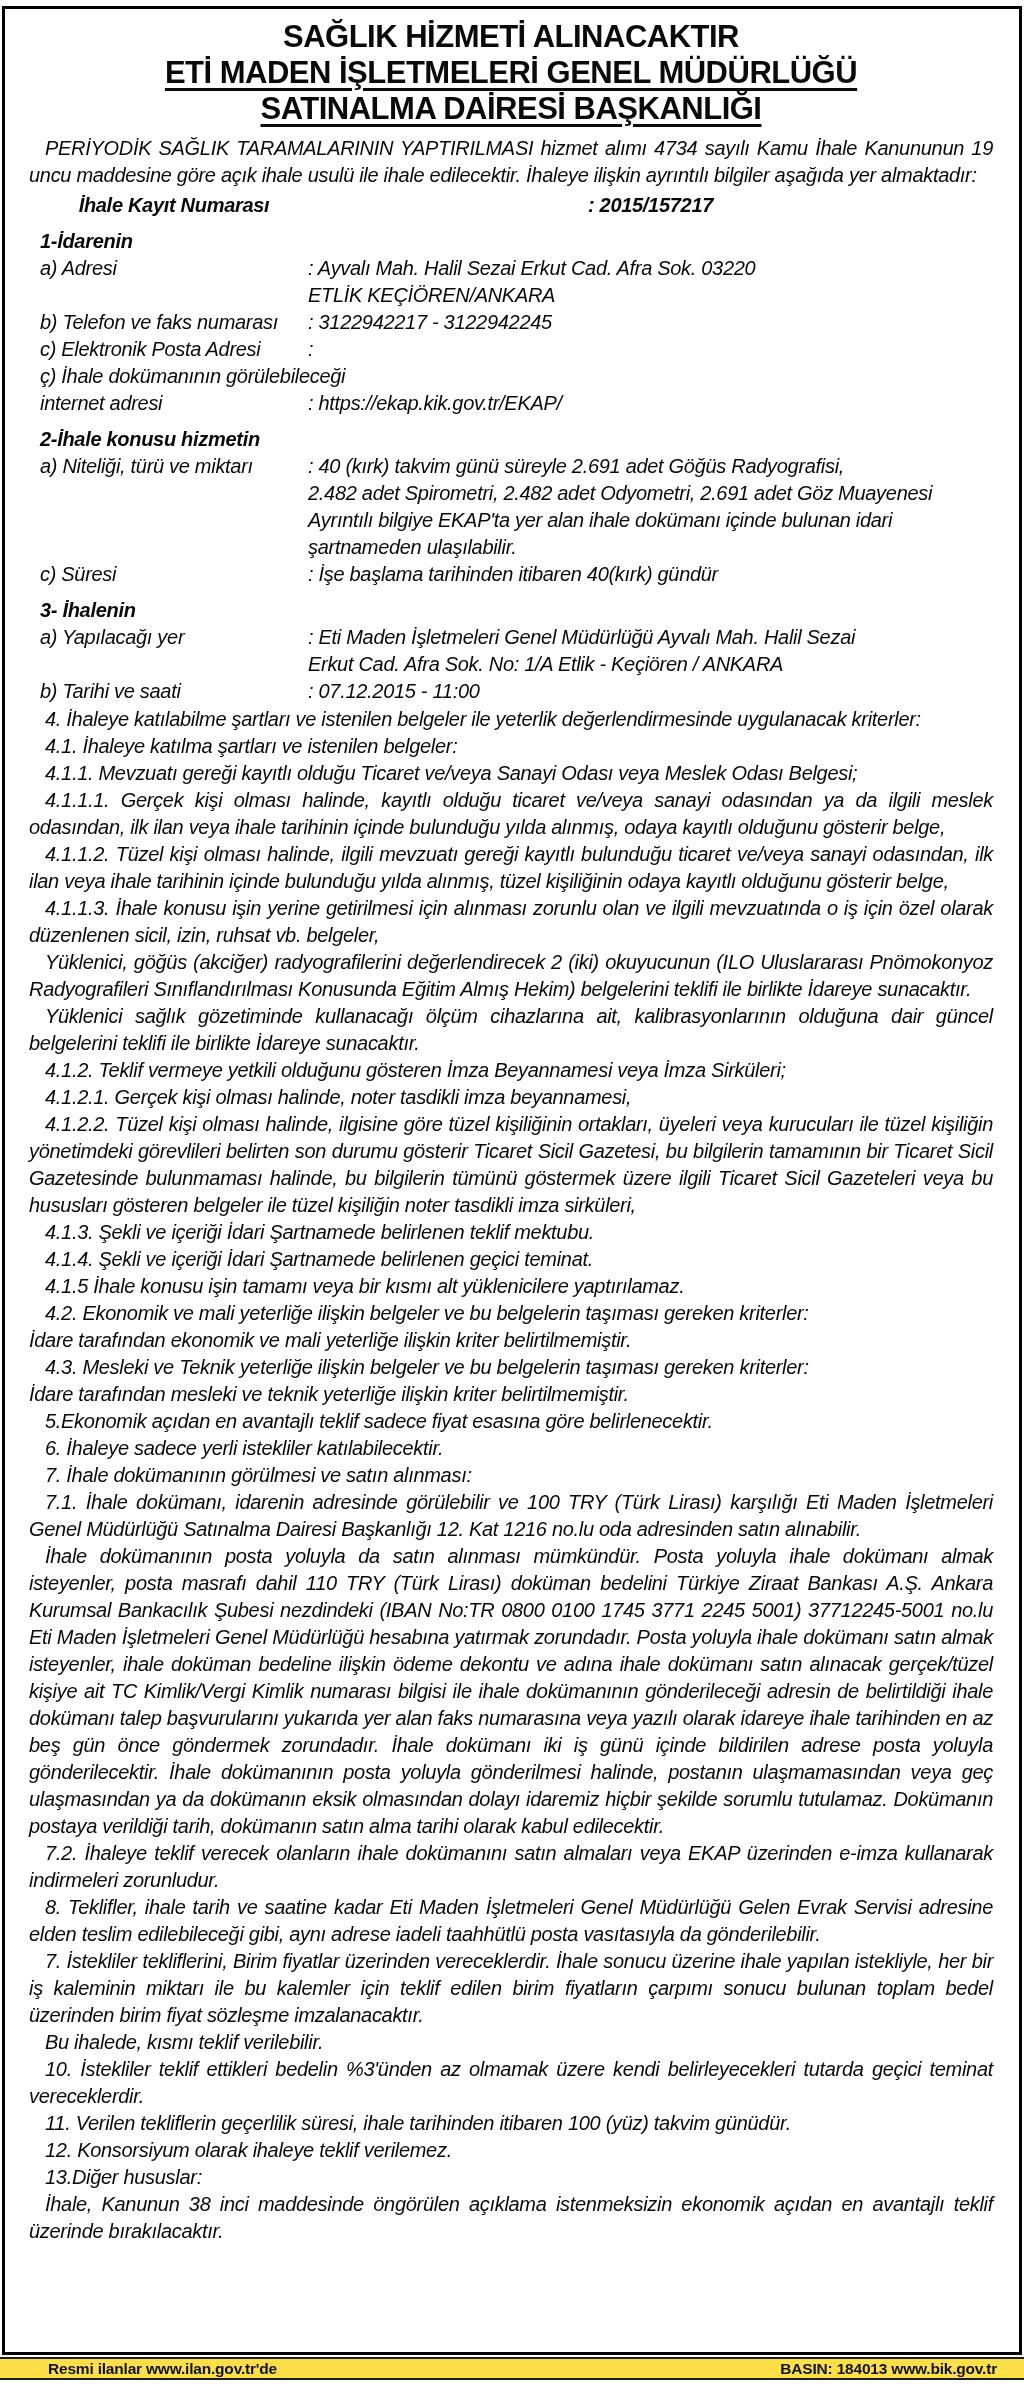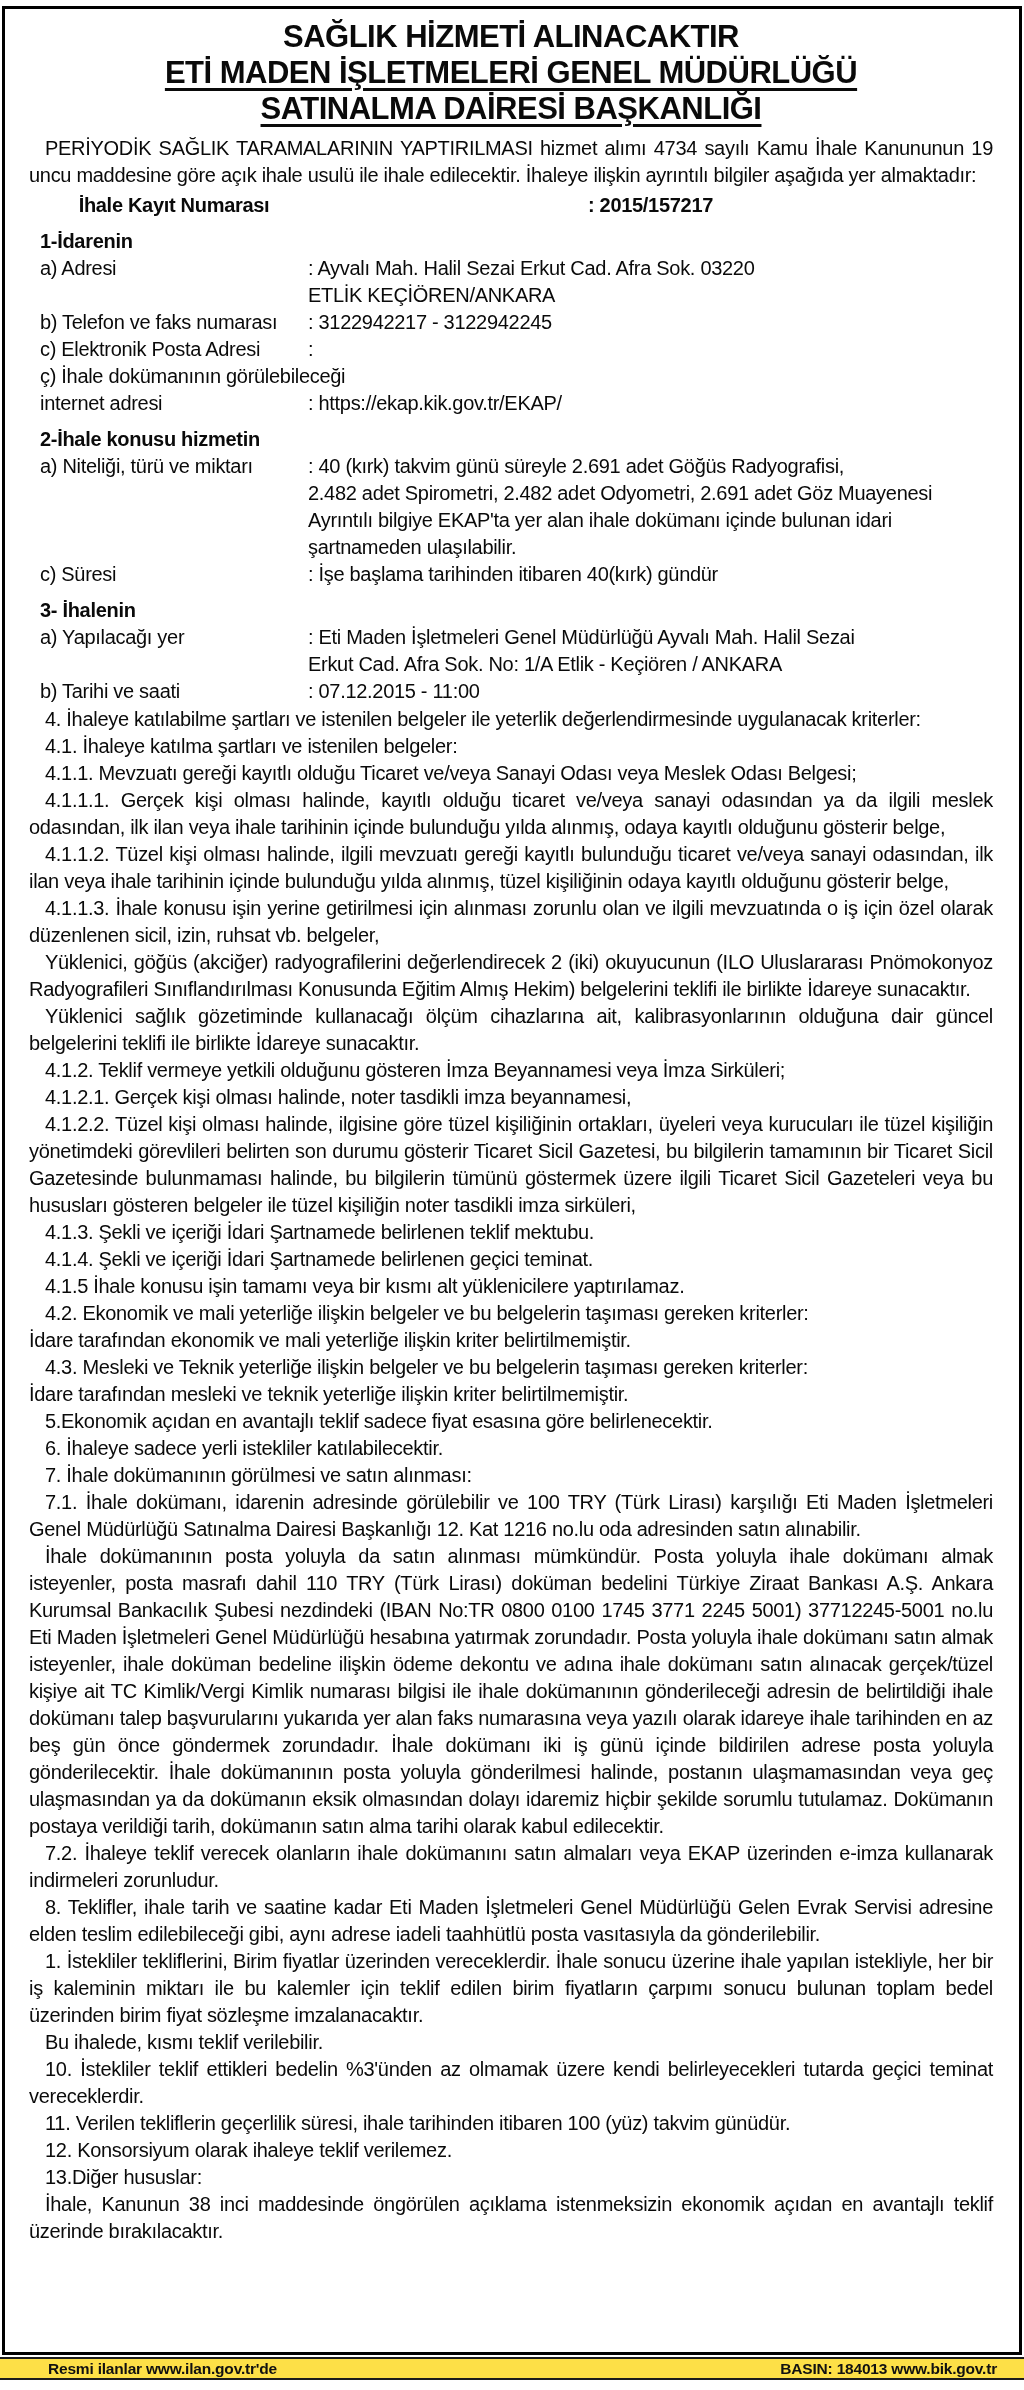--- a/index.html
+++ b/index.html
@@ -33,20 +33,21 @@
   .title-line[data-underline="true"] {
     text-decoration: underline;
     text-decoration-thickness: 2.5px;
     text-underline-offset: 5px;
   }
   
   .intro, .info, .paras {
     font-size: 20px;
     line-height: 27px;
     letter-spacing: -0.3px;
+    font-style: italic;
   }
   .intro {
     margin: 8px 0 2px 0;
     text-align: justify;
     text-indent: 16px;
   }
   
   .info { margin-left: 11px; }
   .row { display: flex; }
   .row-label { flex: 0 0 268px; white-space: nowrap; }
@@ -178,21 +179,21 @@
         <p class="para" data-flush="true">İdare tarafından ekonomik ve mali yeterliğe ilişkin kriter belirtilmemiştir.</p>
         <p class="para">4.3. Mesleki ve Teknik yeterliğe ilişkin belgeler ve bu belgelerin taşıması gereken kriterler:</p>
         <p class="para" data-flush="true">İdare tarafından mesleki ve teknik yeterliğe ilişkin kriter belirtilmemiştir.</p>
         <p class="para">5.Ekonomik açıdan en avantajlı teklif sadece fiyat esasına göre belirlenecektir.</p>
         <p class="para">6. İhaleye sadece yerli istekliler katılabilecektir.</p>
         <p class="para">7. İhale dokümanının görülmesi ve satın alınması:</p>
         <p class="para">7.1. İhale dokümanı, idarenin adresinde görülebilir ve 100 TRY (Türk Lirası) karşılığı Eti Maden İşletmeleri Genel Müdürlüğü Satınalma Dairesi Başkanlığı 12. Kat 1216 no.lu oda adresinden satın alınabilir.</p>
         <p class="para">İhale dokümanının posta yoluyla da satın alınması mümkündür. Posta yoluyla ihale dokümanı almak isteyenler, posta masrafı dahil 110 TRY (Türk Lirası) doküman bedelini Türkiye Ziraat Bankası A.Ş. Ankara Kurumsal Bankacılık Şubesi nezdindeki (IBAN No:TR 0800 0100 1745 3771 2245 5001) 37712245-5001 no.lu Eti Maden İşletmeleri Genel Müdürlüğü hesabına yatırmak zorundadır. Posta yoluyla ihale dokümanı satın almak isteyenler, ihale doküman bedeline ilişkin ödeme dekontu ve adına ihale dokümanı satın alınacak gerçek/tüzel kişiye ait TC Kimlik/Vergi Kimlik numarası bilgisi ile ihale dokümanının gönderileceği adresin de belirtildiği ihale dokümanı talep başvurularını yukarıda yer alan faks numarasına veya yazılı olarak idareye ihale tarihinden en az beş gün önce göndermek zorundadır. İhale dokümanı iki iş günü içinde bildirilen adrese posta yoluyla gönderilecektir. İhale dokümanının posta yoluyla gönderilmesi halinde, postanın ulaşmamasından veya geç ulaşmasından ya da dokümanın eksik olmasından dolayı idaremiz hiçbir şekilde sorumlu tutulamaz. Dokümanın postaya verildiği tarih, dokümanın satın alma tarihi olarak kabul edilecektir.</p>
         <p class="para">7.2. İhaleye teklif verecek olanların ihale dokümanını satın almaları veya EKAP üzerinden e-imza kullanarak indirmeleri zorunludur.</p>
         <p class="para">8. Teklifler, ihale tarih ve saatine kadar Eti Maden İşletmeleri Genel Müdürlüğü Gelen Evrak Servisi adresine elden teslim edilebileceği gibi, aynı adrese iadeli taahhütlü posta vasıtasıyla da gönderilebilir.</p>
-        <p class="para">1. İstekliler tekliflerini, Birim fiyatlar üzerinden vereceklerdir. İhale sonucu üzerine ihale yapılan istekliyle, her bir iş kaleminin miktarı ile bu kalemler için teklif edilen birim fiyatların çarpımı sonucu bulunan toplam bedel üzerinden birim fiyat sözleşme imzalanacaktır.</p>
+        <p class="para">7. İstekliler tekliflerini, Birim fiyatlar üzerinden vereceklerdir. İhale sonucu üzerine ihale yapılan istekliyle, her bir iş kaleminin miktarı ile bu kalemler için teklif edilen birim fiyatların çarpımı sonucu bulunan toplam bedel üzerinden birim fiyat sözleşme imzalanacaktır.</p>
         <p class="para">Bu ihalede, kısmı teklif verilebilir.</p>
         <p class="para">10. İstekliler teklif ettikleri bedelin %3'ünden az olmamak üzere kendi belirleyecekleri tutarda geçici teminat vereceklerdir.</p>
         <p class="para">11. Verilen tekliflerin geçerlilik süresi, ihale tarihinden itibaren 100 (yüz) takvim günüdür.</p>
         <p class="para">12. Konsorsiyum olarak ihaleye teklif verilemez.</p>
         <p class="para">13.Diğer hususlar:</p>
         <p class="para">İhale, Kanunun 38 inci maddesinde öngörülen açıklama istenmeksizin ekonomik açıdan en avantajlı teklif üzerinde bırakılacaktır.</p>
       </div>
 
   </div>
 

